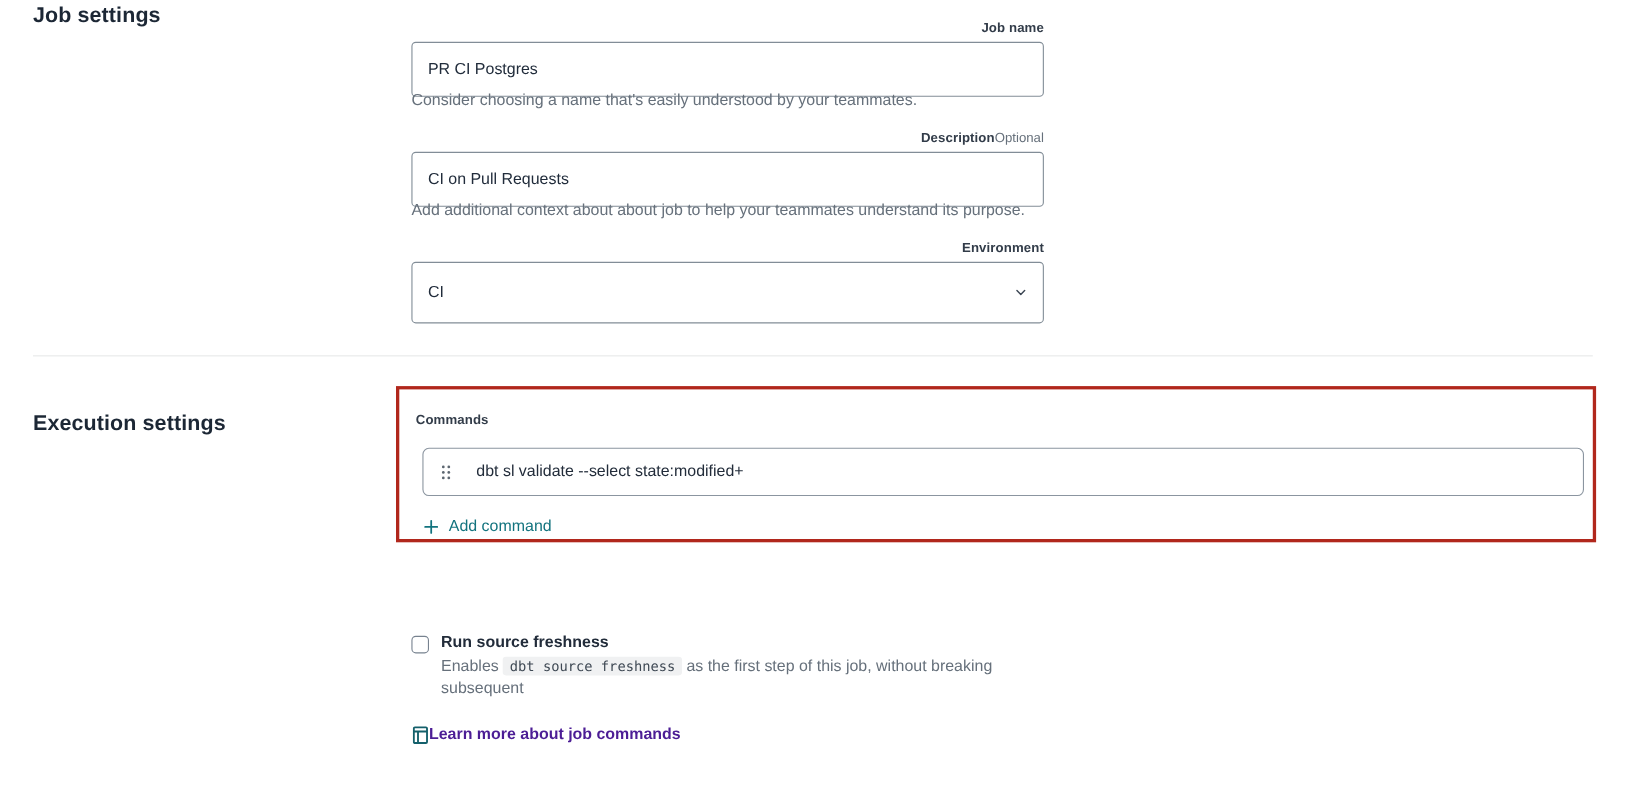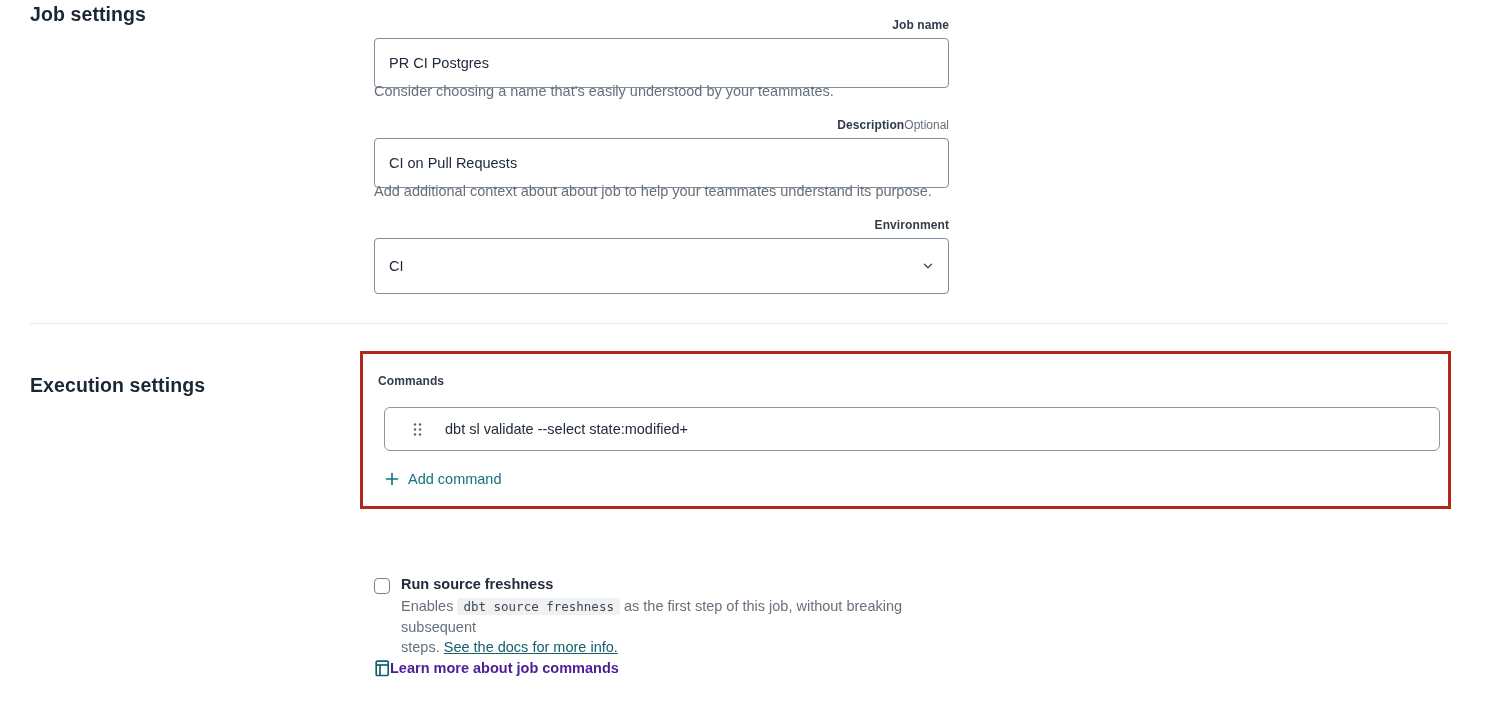--- a/index.html
+++ b/index.html
@@ -80,37 +80,36 @@
     width: 1418px;
     height: 1px;
     background: #e7e8e9;
     border: none;
   }
   .highlight-box {
     position: absolute;
     left: 360px;
     top: 351px;
     width: 1091px;
-    height: 158px;
+    height: 142px;
     border: 3px solid #b1271c;
     background: #ffffff;
   }
   .commands-label { position: absolute; left: 15px; top: 20px; }
   .command-row {
     position: absolute;
     left: 21px;
     top: 53px;
     width: 1056px;
     height: 44px;
     border: 1px solid #8b95a0;
     border-radius: 6px;
     display: flex;
     align-items: center;
     background: #ffffff;
-    padding-left: 12px;
   }
   .drag-handle {
     margin-left: 16px;
     display: inline-flex;
     align-items: center;
     cursor: grab;
   }
   .command-text {
     margin-left: 23px;
     font-size: 14.5px;
@@ -252,24 +251,20 @@
   <div class="checkbox-row" style="top:575px;">
     <span class="checkbox"></span>
     <div class="checkbox-content">
       <span class="checkbox-label">Run source freshness</span>
       <div class="checkbox-desc">
         <div>
           <span>Enables</span>
           <span class="code-chip">dbt source freshness</span>
           <span>as the first step of this job, without breaking subsequent</span>
         </div>
-        <div>
-          <span>steps.</span>
-          <a class="docs-link">See the docs for more info.</a>
-        </div>
       </div>
     </div>
   </div>
 
   <a class="learn-more">
     <span>
       <svg width="15" height="17" viewBox="0 0 15 17">
         <rect x="1.2" y="1.2" width="12" height="14.3" rx="1" fill="none" stroke="#14606b" stroke-width="1.7"></rect>
         <line x1="1.2" y1="5" x2="13.2" y2="5" stroke="#14606b" stroke-width="1.7"></line>
         <line x1="5" y1="5" x2="5" y2="15.5" stroke="#14606b" stroke-width="1.7"></line>

